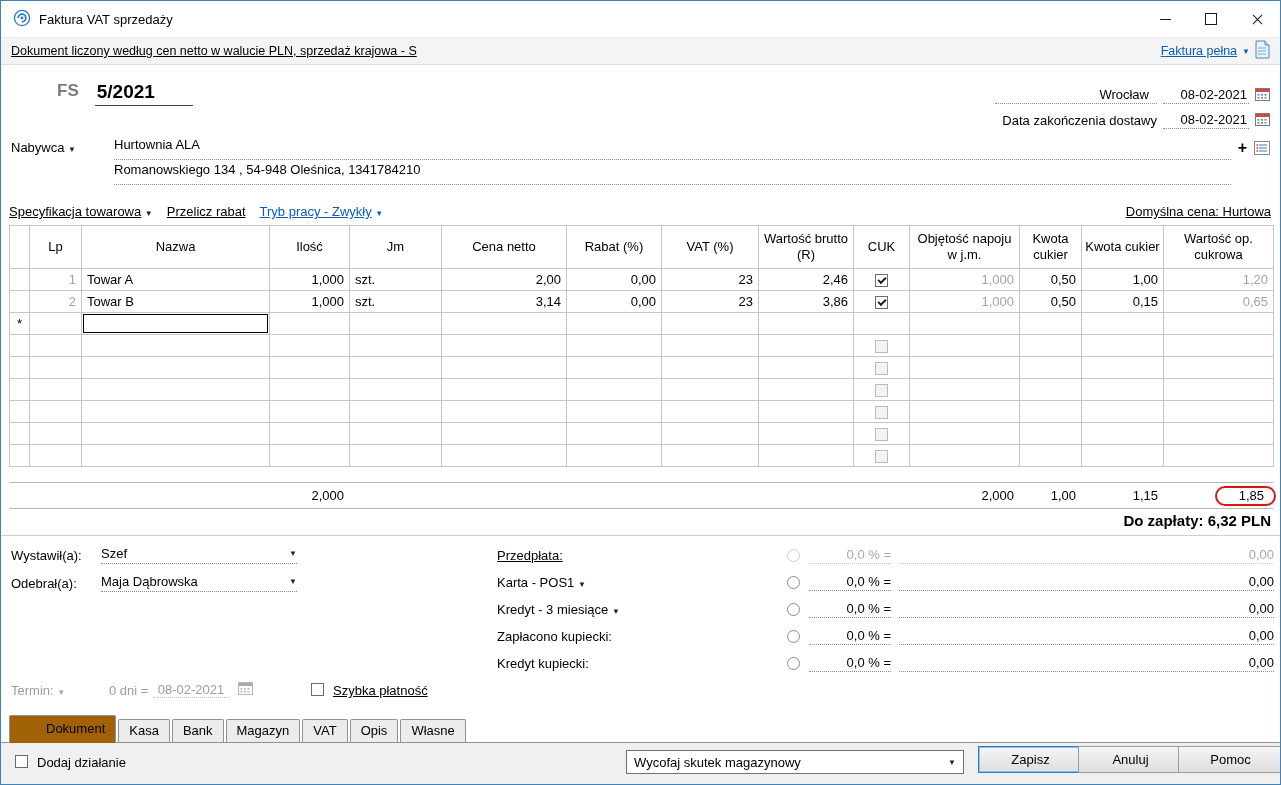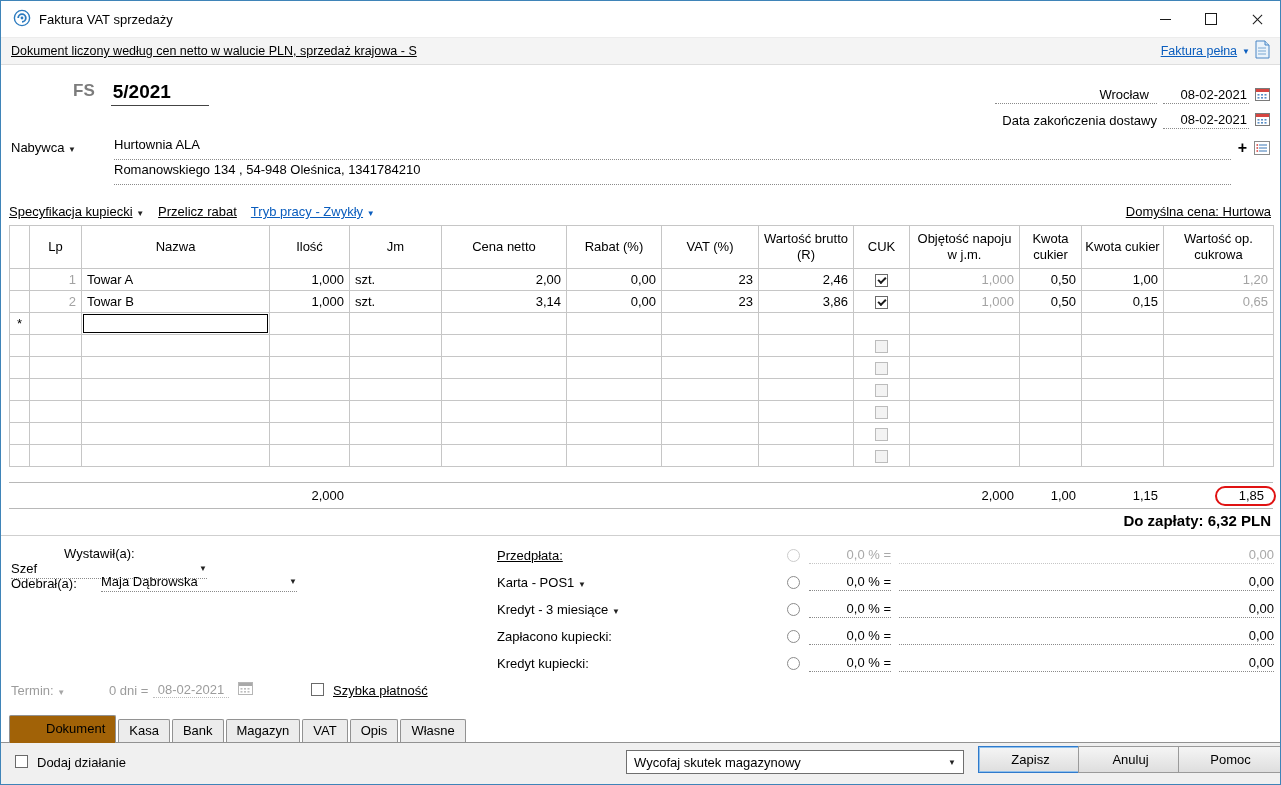--- a/index.html
+++ b/index.html
@@ -22,21 +22,21 @@
   
   .infobar { height:26px; background:#f4f4f4; border-top:1px solid #ececec; border-bottom:1px solid #dedede;
              display:flex; align-items:center; justify-content:space-between; padding:0 10px; font-size:12.5px; }
   .infobar-right { display:flex; align-items:center; gap:5px; }
   .ul-link { text-decoration:underline; cursor:pointer; }
   .blue-link { color:#0a5dbe; text-decoration:underline; cursor:pointer; }
   .blue-arrow { color:#0a5dbe; font-size:8px; cursor:pointer; }
   .arrow-black { font-size:8px; color:#222; }
   .arrow-gray { font-size:8px; color:#a6a6a6; }
   
-  .doc-number-block { position:absolute; left:72px; top:80px; }
+  .doc-number-block { position:absolute; left:56px; top:80px; }
   .doc-symbol { color:#7c7c7c; font-weight:bold; font-size:17px; margin-right:16px; vertical-align:2px; }
   .doc-number { font-weight:bold; font-size:19px; border-bottom:1px solid #444; padding:0 8px 2px 2px; min-width:88px; display:inline-block; }
   .dates-block { position:absolute; right:10px; top:82px; }
   .date-row { display:flex; justify-content:flex-end; align-items:center; gap:6px; height:25px; }
   .dotted { border-bottom:1px dotted #8a8a8a; }
   .city-field { display:inline-block; min-width:150px; text-align:right; padding:0 8px 1px 4px; }
   .date-field { display:inline-block; width:82px; text-align:right; padding:0 2px 1px 2px; }
   .buyer-label { position:absolute; left:10px; top:139px; cursor:pointer; }
   .buyer-name-row { position:absolute; left:113px; top:136px; right:49px; height:22px; border-bottom:1px dotted #8a8a8a; }
   .buyer-address-row { position:absolute; left:113px; top:161px; right:49px; height:22px; border-bottom:1px dotted #8a8a8a; }
@@ -62,21 +62,21 @@
   .checkbox.disabled { border-color:#bcbcbc; background:#f3f3f3; cursor:default; }
   
   .summary { position:absolute; left:8px; top:481px; border-collapse:collapse; table-layout:fixed; }
   .summary td { border-top:1px solid #b8b8b8; border-bottom:1px solid #b8b8b8; height:26px;
                 padding:0 5px; font-size:13px; text-align:right; box-sizing:border-box; }
   .red-ellipse { display:inline-block; border:2px solid #e01212; border-radius:12px; padding:0 10px 1px 22px; margin-right:-8px; }
   .total-due { position:absolute; right:9px; top:511px; font-weight:bold; font-size:15px; }
   .divider { position:absolute; left:0; right:0; top:534px; border-top:1px solid #cfcfcf; }
   
   .field-row { position:absolute; left:10px; display:flex; align-items:center; }
-  .issued-row { top:545px;flex-direction:column; }  .received-row { top:573px; }
+  .issued-row { top:545px; }  .received-row { top:573px; }
   .f-label { width:90px; }
   .combo { width:196px; display:inline-flex; justify-content:space-between; align-items:center;
            border-bottom:1px dotted #8a8a8a; padding-bottom:2px; cursor:pointer; }
   .term-label { position:absolute; left:10px; top:682px; color:#9c9c9c; }
   .term-days  { position:absolute; left:108px; top:682px; color:#9c9c9c; }
   .term-date  { position:absolute; left:152px; top:681px; width:76px; text-align:center; color:#9c9c9c;
                 border-bottom:1px dotted #bdbdbd; }
   .term-cal   { position:absolute; left:237px; top:680px; }
   .gray-icon  { filter:grayscale(1) opacity(.55); }
   .quick-cb    { position:absolute; left:310px; top:682px; }
@@ -221,21 +221,21 @@
         <g fill="#d64541">
           <rect x="2.5" y="3.2" width="1.6" height="1.6"></rect>
           <rect x="2.5" y="6.2" width="1.6" height="1.6"></rect>
           <rect x="2.5" y="9.2" width="1.6" height="1.6"></rect>
         </g>
       </svg>
   </span>
 
   <div class="table-toolbar">
     <span>
-      <span class="ul-link">Specyfikacja kupiecki</span>
+      <span class="ul-link">Specyfikacja towarowa</span>
       <span class="arrow-black">▼</span>
     </span>
     <span class="ul-link">Przelicz rabat</span>
     <span>
       <span class="blue-link">Tryb pracy - Zwykły</span>
       <span class="blue-arrow">▼</span>
     </span>
   </div>
   <span class="default-price ul-link">Domyślna cena: Hurtowa</span>
 

